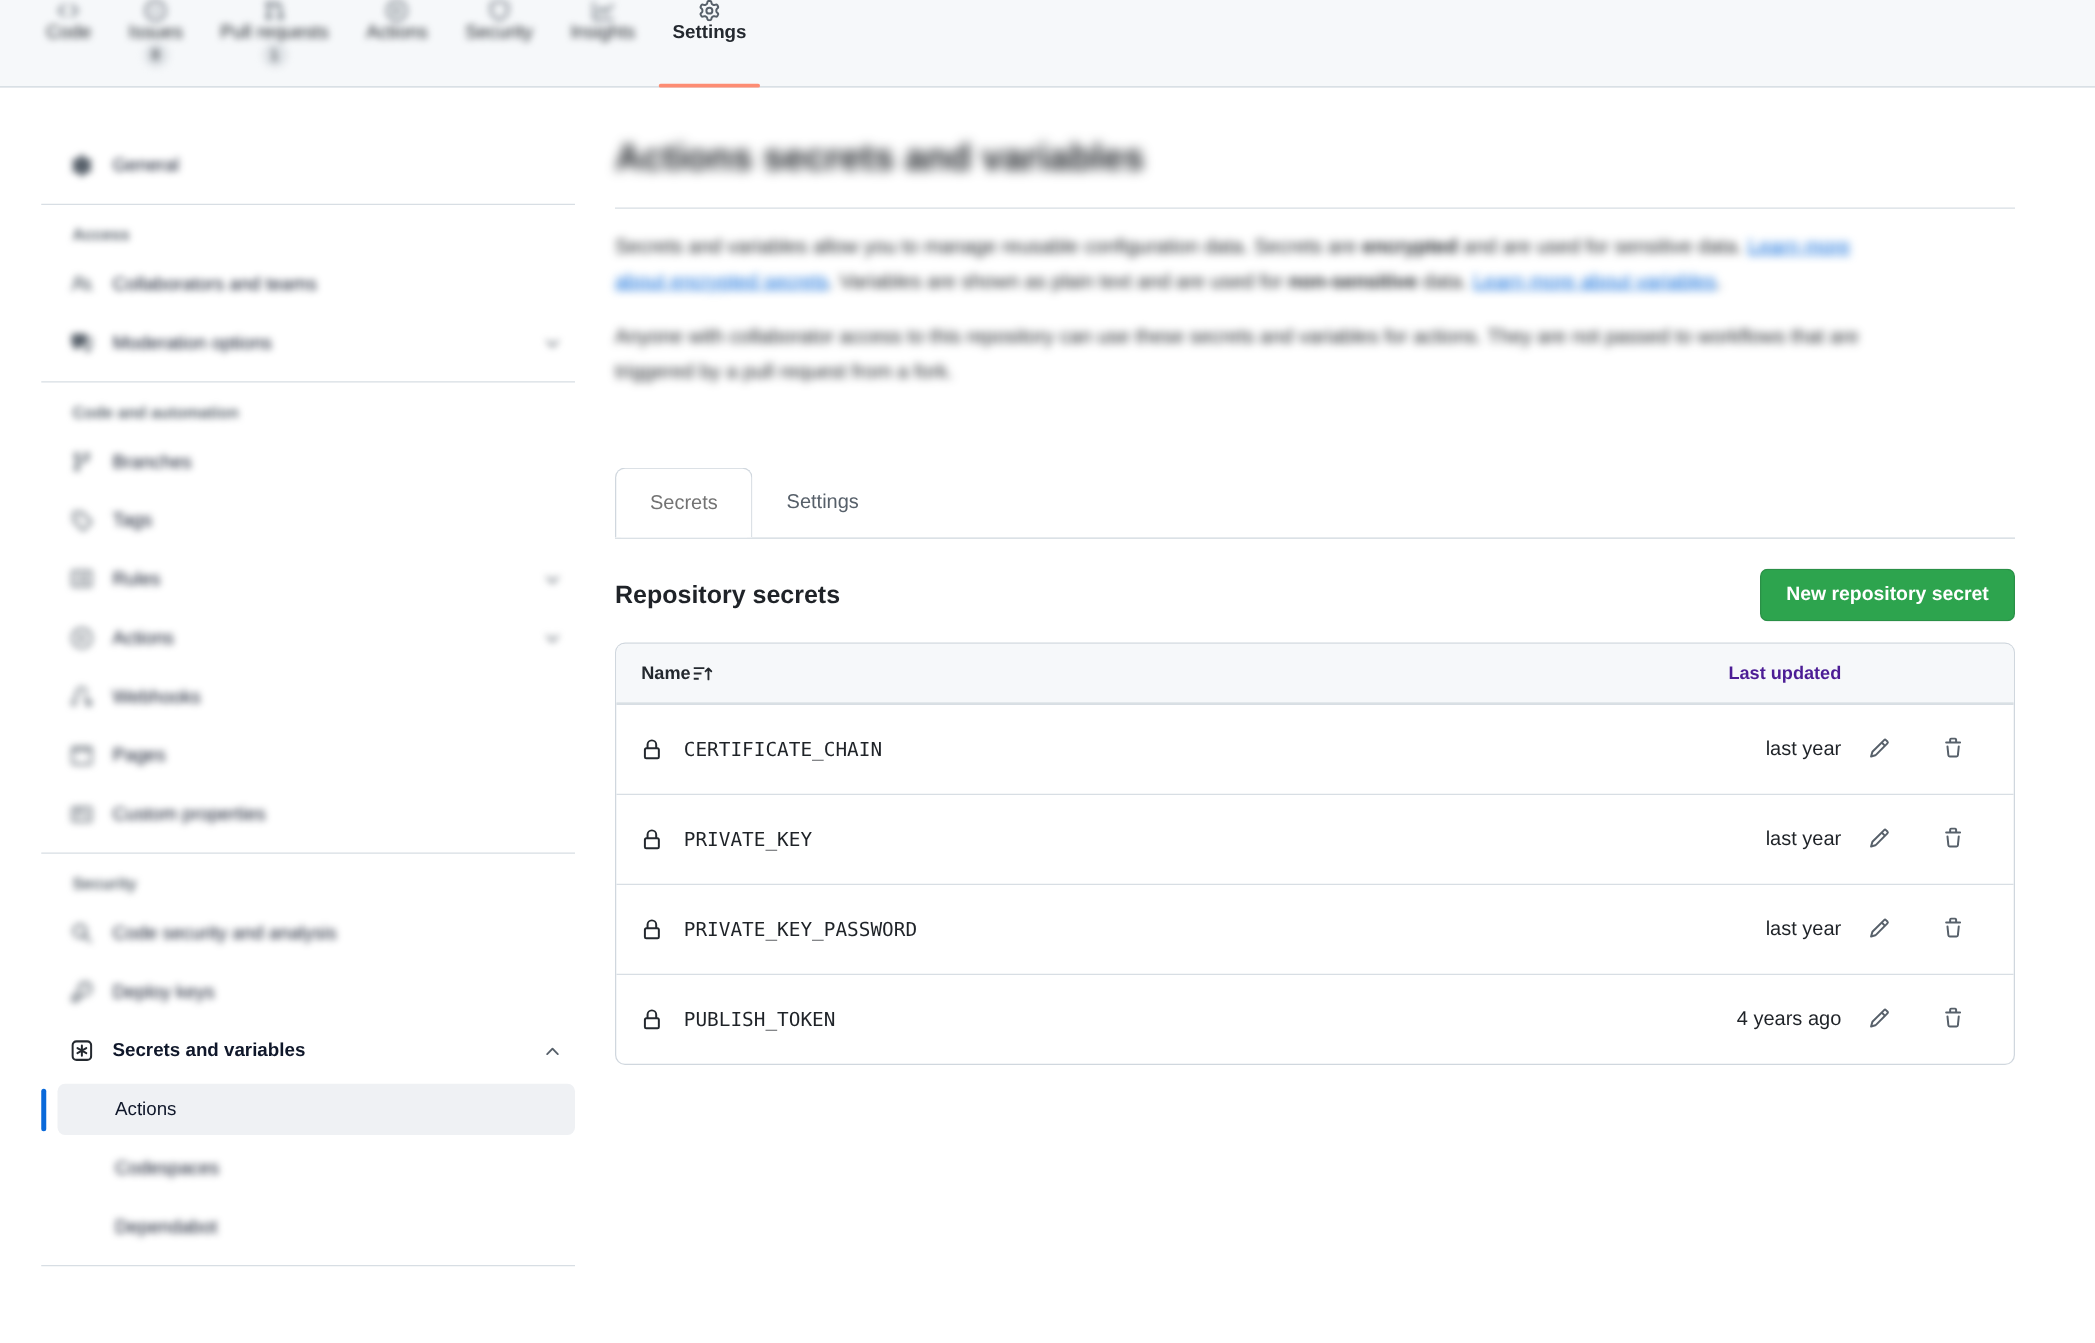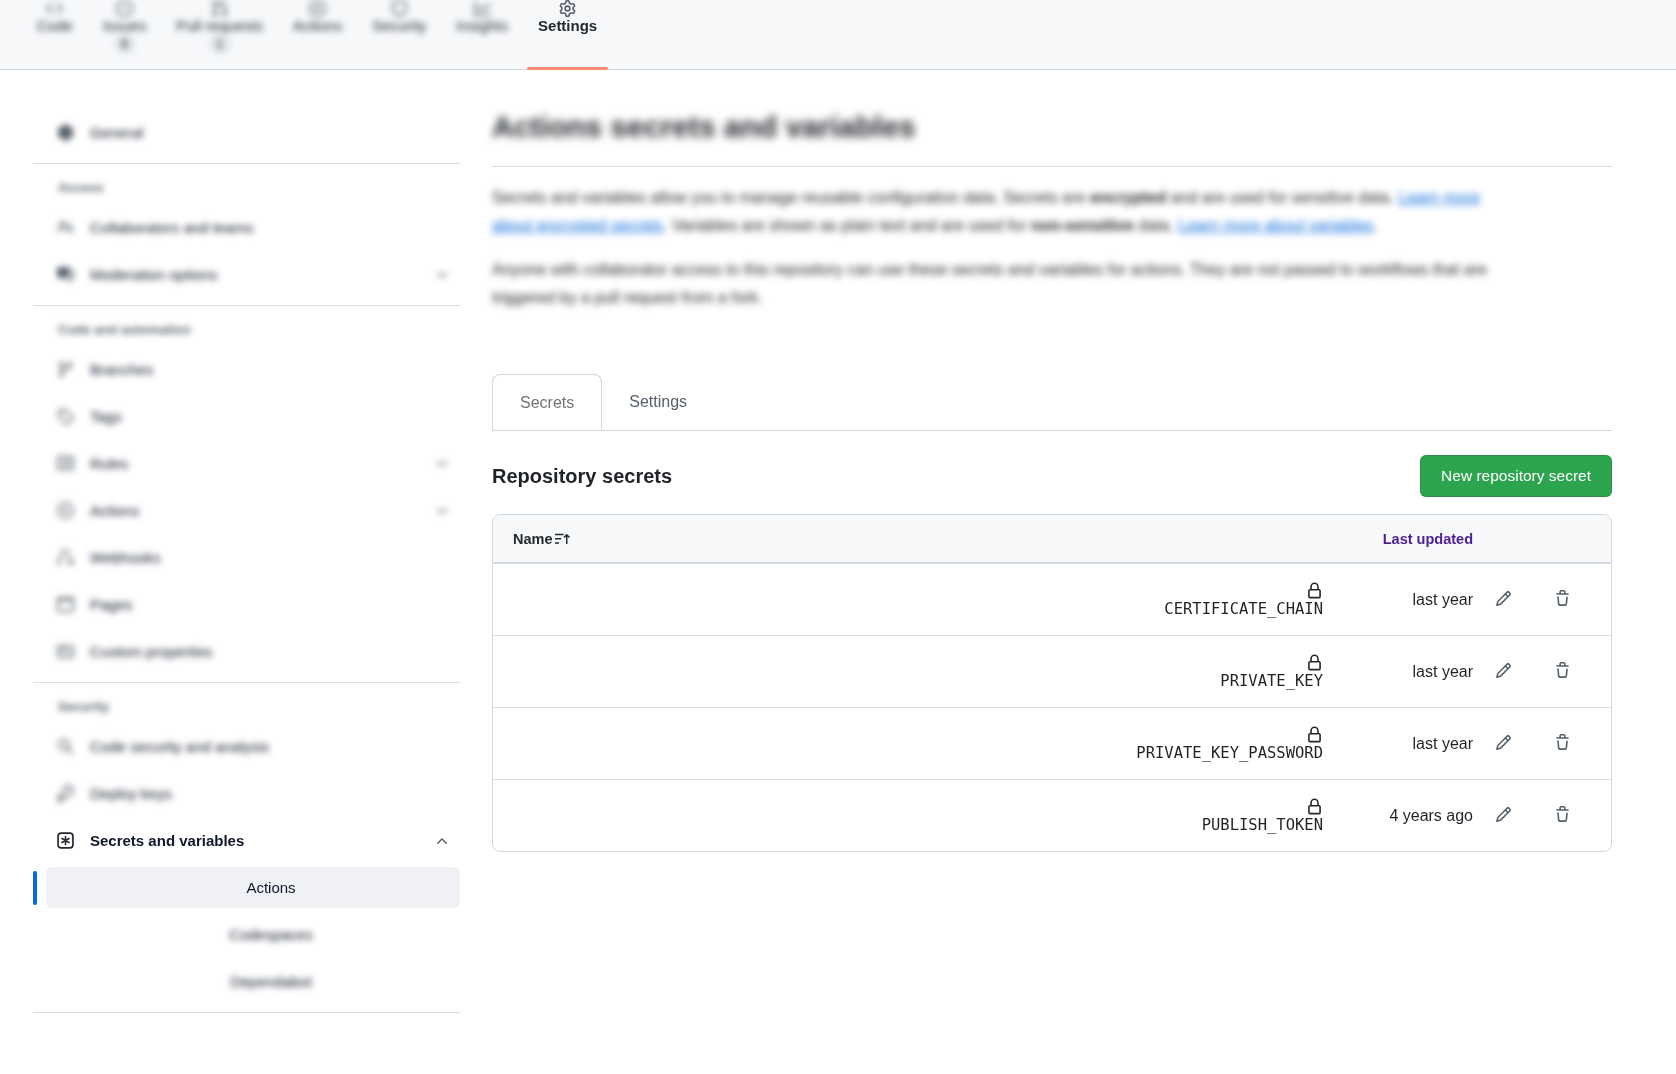--- a/index.html
+++ b/index.html
@@ -51,21 +51,21 @@
   .side-item .chev { margin-left:auto; display:flex; color:#57606a; }
   .side-item .chev svg { width:16px; height:16px; }
   .chev.up svg { transform:rotate(180deg); }
   .side-head {
     font-size:13px; font-weight:700; color:#57606a;
     padding-left:25px; margin:16px 0 12px;
   }
   .side-divider { border-top:1px solid #d8dee4; margin:10px 0 12px; }
   .side-item.bold { font-weight:700; }
   .side-item.bold .sico { color:#24292f; }
-  .sub-item { padding-left:46px; margin-left:13px;justify-content:center; }
+  .sub-item { padding-left:46px; margin-left:13px; }
   .sub-item.plain { margin-left:0; padding-left:59px; }
   .sub-item.active-pill { background:#eff1f4; }
   .sub-item.active-pill::before {
     content:""; position:absolute; left:-13px; top:50%;
     transform:translateY(-50%); width:4px; height:34px; border-radius:2px;
     background:#0969da;
   }
 
   
   .main { padding-top:40px; width:1120px; }
@@ -84,41 +84,41 @@
   .tab.active {
     background:#fff; border:1px solid #d0d7de; border-bottom:none;
     border-radius:8px 8px 0 0; margin-bottom:-1px; color:#737373;
   }
 
   
   .sec-row { display:flex; align-items:center; justify-content:space-between; margin-top:24px; }
   h2.sec-title { font-size:20px; font-weight:700; margin:0; }
   .btn-green {
     background:#2da44e; color:#fff; border:1px solid rgba(27,31,36,.15);
-    border-radius:6px; font-size:15.5px; font-weight:400; padding:11px 20px;
+    border-radius:6px; font-size:15.5px; font-weight:700; padding:11px 20px;
     font-family:inherit; cursor:pointer;
   }
 
   
   .table { margin-top:17px; border:1px solid #d0d7de; border-radius:8px; overflow:hidden; background:#fff; }
   .t-head {
     background:#f6f8fa; display:grid; grid-template-columns:1fr 150px 60px 58px;
     align-items:center; height:48px; padding:0 20px; border-bottom:1px solid #d0d7de;
     font-size:14.5px; font-weight:700;
   }
   .t-head .hname { display:flex; gap:1px; align-items:center; color:#24292f; }
   .t-head .hname .sorti { display:flex; color:#24292f; }
   .t-head .hname .sorti svg { width:16px; height:16px; }
   .t-head .hupd { text-align:right; color:#4c1d95; }
   .t-row {
     display:grid; grid-template-columns:1fr 150px 60px 58px; align-items:center;
     height:72px; padding:0 20px; border-top:1px solid #d8dee4; font-size:16px;
   }
   .t-row:first-of-type { border-top:none; }
-  .name-cell { display:flex; align-items:flex-end;flex-direction:column; }
+  .name-cell { display:flex; align-items:flex-end; }
   .name-cell .lico { display:flex; color:#24292f; }
   .name-cell .lico svg { width:17px; height:18px; }
   .secret-name { font-family:"DejaVu Sans Mono", monospace; font-size:15.5px; margin-left:17px; color:#1f2328; }
   .updated-cell { text-align:right; }
   .icon-btn {
     justify-self:center; width:34px; height:34px; display:flex; align-items:center;
     justify-content:center; background:transparent; border:none; cursor:pointer; color:#57606a;
     border-radius:6px;
   }
   .icon-btn svg { width:17px; height:17px; }

